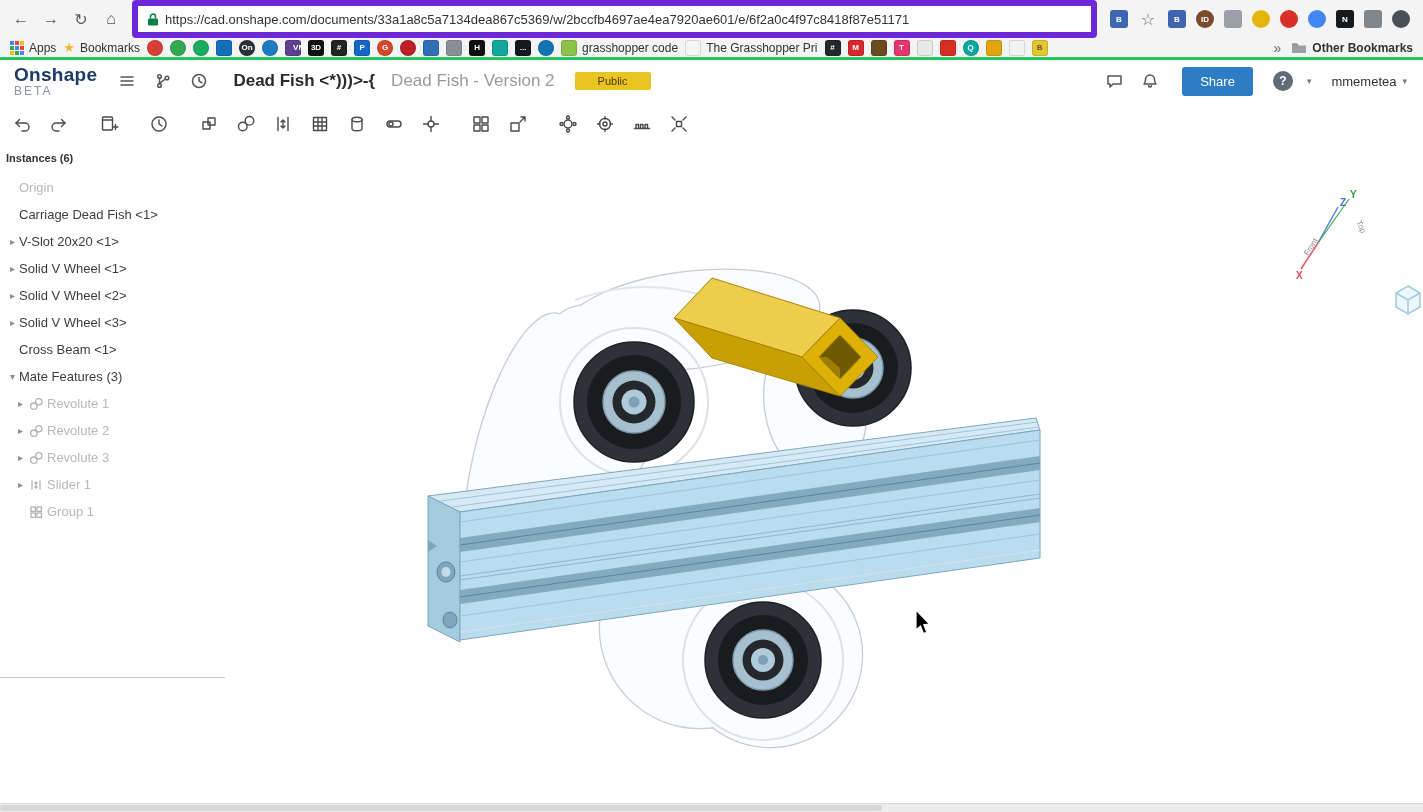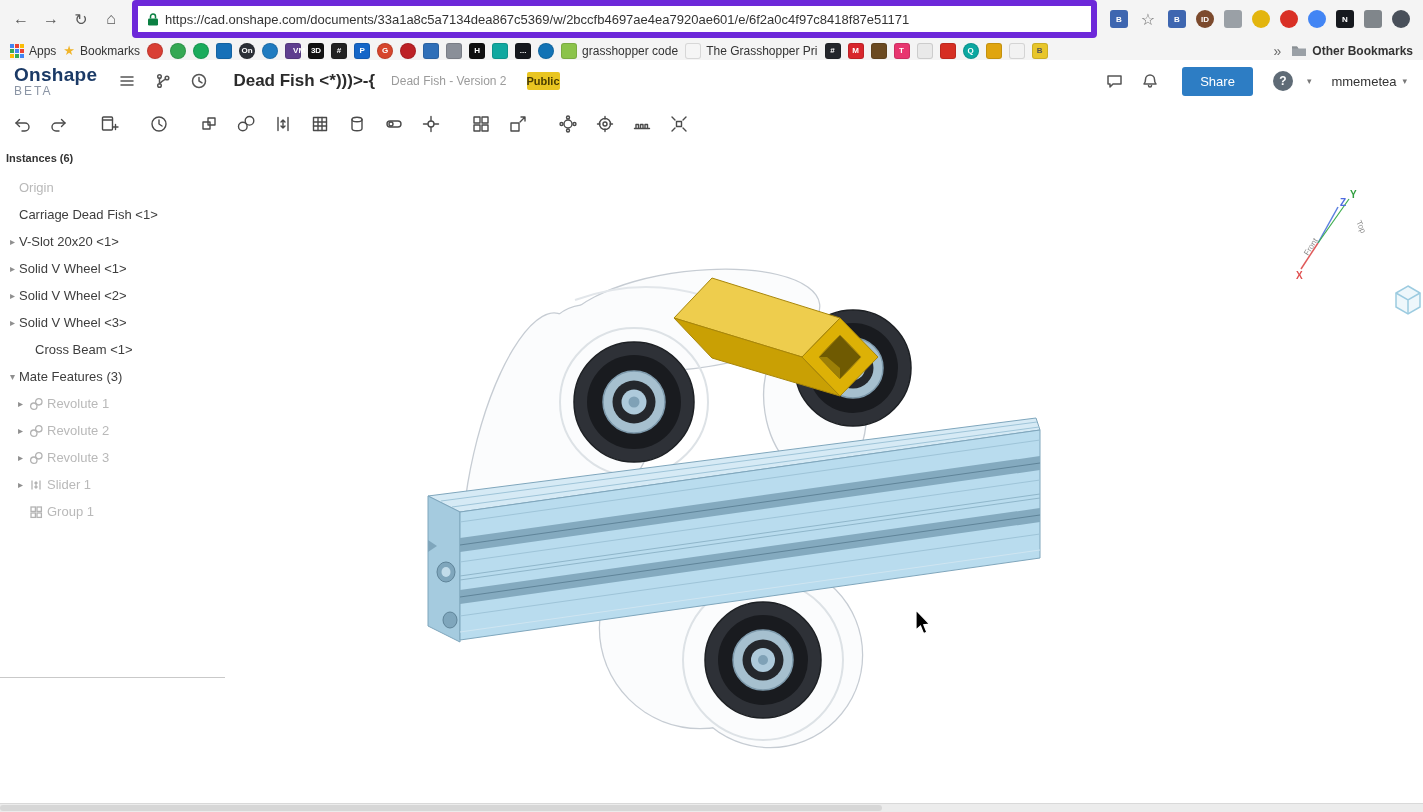--- a/index.html
+++ b/index.html
@@ -13,42 +13,42 @@
     color:#5a5a5a;font-size:16px;flex:0 0 auto;}
   .addr{flex:1;display:flex;align-items:center;gap:7px;background:#fff;border:6px solid #6d28d9;
     border-radius:4px;height:26px;padding:0 10px;min-width:0;margin:0 4px;}
   .addr .url{font-size:13px;color:#333;white-space:nowrap;overflow:hidden;text-overflow:ellipsis;}
   .star{color:#6a6a6a;font-size:16px;width:22px;text-align:center;flex:0 0 auto;}
   .ext-icon{width:18px;height:18px;border-radius:3px;display:inline-flex;align-items:center;
     justify-content:center;font-size:8px;font-weight:bold;color:#fff;flex:0 0 auto;margin:0 5px;}
   .ext-icon.circle{border-radius:50%;}
 
   .bookmarks-bar{position:absolute;top:38px;left:0;right:0;height:26px;background:#f4f4f4;
-    border-bottom:1px solid #22c55e;display:flex;align-items:center;padding:0 10px;gap:7px;
+    border-bottom:7px solid #22c55e;display:flex;align-items:center;padding:0 10px;gap:7px;
     font-size:12px;color:#333;box-sizing:border-box;}
   .bm-label{white-space:nowrap;}
   .bm-item{display:flex;align-items:center;gap:5px;flex:0 0 auto;}
   .favicon{width:16px;height:16px;border-radius:3px;display:inline-flex;align-items:center;
     justify-content:center;font-size:8px;font-weight:bold;color:#fff;flex:0 0 auto;
     border:1px solid rgba(0,0,0,.12);box-sizing:border-box;}
   .favicon.circle{border-radius:50%;}
   .bm-right{margin-left:auto;display:flex;align-items:center;gap:6px;}
   .overflow-chevron{color:#666;font-size:14px;padding:0 4px;}
 
   
   .app-header{position:absolute;top:60px;left:0;right:0;height:42px;background:#fff;
     display:flex;align-items:center;padding:0 14px;gap:12px;box-sizing:border-box;}
   .logo-block{display:flex;flex-direction:column;line-height:1;margin-right:6px;}
   .logo-text{font-size:19px;font-weight:bold;color:#1b3a66;letter-spacing:.3px;}
   .logo-beta{font-size:12px;color:#8b95a5;letter-spacing:2px;margin-top:1px;}
   .hdr-icon{width:24px;height:24px;display:flex;align-items:center;justify-content:center;flex:0 0 auto;}
   .hdr-icon svg *{stroke:#555;fill:none;stroke-width:1.5;stroke-linecap:round;stroke-linejoin:round;}
   .doc-title{font-size:17px;font-weight:bold;color:#2b2b2b;margin-left:10px;white-space:nowrap;}
-  .doc-subtitle{font-size:12px;color:#9b9b9b;margin-left:4px;white-space:nowrap;}
-  .badge{background:#e9c521;color:#4a3d00;font-size:11px;font-weight:bold;padding:3px 0;
+  .doc-subtitle{font-size:17px;color:#9b9b9b;margin-left:4px;white-space:nowrap;}
+  .badge{background:#e9c521;color:#4a3d00;font-size:11px;font-weight:normal;padding:3px 23px;
     border-radius:2px;margin-left:8px;}
   .hdr-spacer{margin-left:auto;}
   .share-btn{background:#2d7dc4;color:#fff;font-size:13px;padding:7px 18px;border-radius:3px;
     margin:0 8px;cursor:default;}
   .help-circle{width:20px;height:20px;border-radius:50%;background:#5f6b76;color:#fff;
     font-size:12px;font-weight:bold;display:flex;align-items:center;justify-content:center;}
   .caret{font-size:9px;color:#777;margin:0 2px;}
   .user-menu{display:flex;align-items:center;gap:4px;font-size:13px;color:#333;margin-left:6px;}
 
   
@@ -376,21 +376,21 @@
         <span class="tree-label">Solid V Wheel &lt;1&gt;</span>
       </div>
       <div class="tree-row" style="padding-left: 6px;">
         <span class="tree-arrow">▸</span>
         <span class="tree-label">Solid V Wheel &lt;2&gt;</span>
       </div>
       <div class="tree-row" style="padding-left: 6px;">
         <span class="tree-arrow">▸</span>
         <span class="tree-label">Solid V Wheel &lt;3&gt;</span>
       </div>
-      <div class="tree-row" style="padding-left: 22px;">
+      <div class="tree-row" style="padding-left: 6px;">
         <span class="tree-arrow"></span>
         <span class="tree-label">Cross Beam &lt;1&gt;</span>
       </div>
       <div class="tree-row" style="padding-left: 6px;">
         <span class="tree-arrow">▾</span>
         <span class="tree-label">Mate Features (3)</span>
       </div>
       <div class="tree-row grayed" style="padding-left: 14px;">
         <span class="tree-arrow">▸</span>
         <span class="tree-icon">

